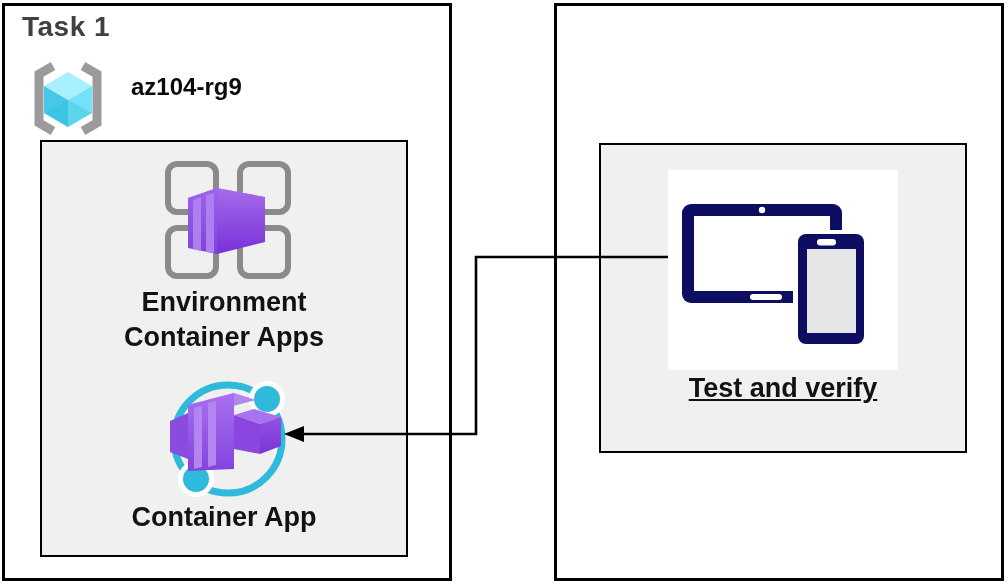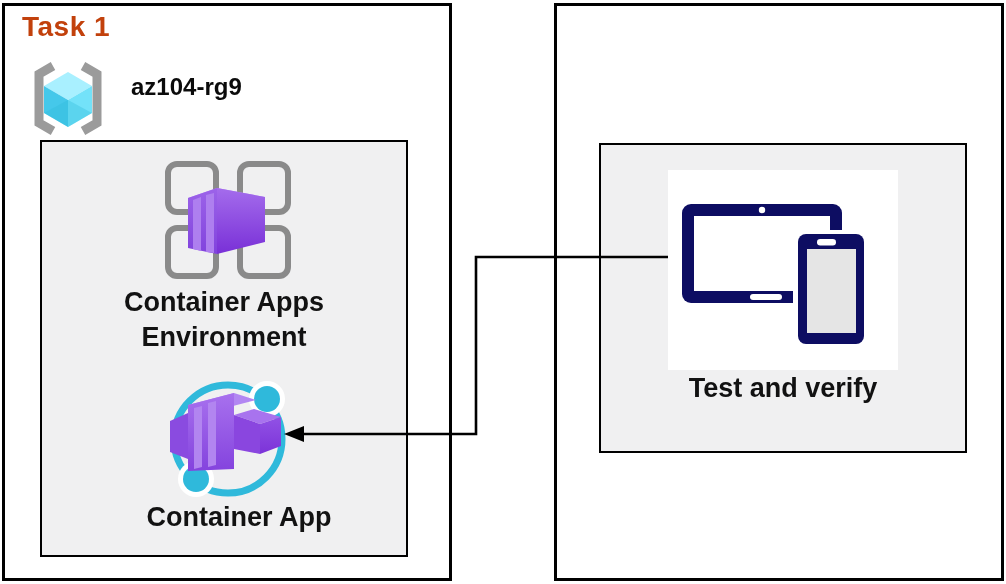--- a/index.html
+++ b/index.html
@@ -8,21 +8,21 @@
     font-family:"Liberation Sans",sans-serif;overflow:hidden;
   }
   .abs{position:absolute;}
   .task-box{
     position:absolute;background:#ffffff;border:3px solid #000000;box-sizing:border-box;
   }
   .inner-box{
     position:absolute;background:#f0f0f1;border:2px solid #000000;box-sizing:border-box;
   }
   .task-title{
-    position:absolute;font-weight:700;font-size:28px;color:#c2410c;letter-spacing:.5px;
+    position:absolute;font-weight:700;font-size:28px;color:#404040;letter-spacing:.5px;
   }
   .rg-label{
     position:absolute;font-weight:700;font-size:24px;color:#0b0b0b;
   }
   .node-label{
     position:absolute;font-weight:700;font-size:27px;line-height:35px;color:#121212;
     text-align:center;
   }
   .white-panel{position:absolute;background:#ffffff;}
   svg{display:block;}
@@ -73,22 +73,22 @@
       </g>
       <polygon points="24,38 53,28 101,37 98,41 53,32 27,42" fill="#b98ff4"></polygon>
       <polygon points="24,38 53,28 53,94 24,88" fill="url(#caeFront)"></polygon>
       <polygon points="29,40 37,37 37,91 29,89" fill="#ae7fef"></polygon>
       <polygon points="42,35 50,33 50,93 42,92" fill="#ae7fef"></polygon>
       <polygon points="53,28 101,37 101,82 53,94" fill="url(#caeSide)"></polygon>
     </svg>
   </div>
 
   <div class="node-label" style="left:40px;top:285px;width:368px;">
+    <div>Environment</div>
     <div>Container Apps</div>
-    <div>Environment</div>
   </div>
 
   <div class="abs" style="left:168px;top:379px;">
     <svg width="124" height="122" viewBox="0 0 124 122">
       <defs>
         <linearGradient id="caFront" x1="0" y1="0" x2="0" y2="1">
           <stop offset="0" stop-color="#a871ee"></stop>
             <stop offset="1" stop-color="#8443de"></stop>
         </linearGradient>
         <linearGradient id="caSmall" x1="0" y1="0" x2="0" y2="1">
@@ -105,37 +105,37 @@
       <polygon points="20,26 66,14 88,21 42,33" fill="#b286f2"></polygon>
       <polygon points="20,26 66,14 66,90 20,92" fill="url(#caFront)"></polygon>
       <polygon points="26,29 34,27 34,88 26,90" fill="#b285f0"></polygon>
       <polygon points="40,24 48,22 48,86 40,88" fill="#b285f0"></polygon>
       <polygon points="66,36 86,30 113,38 92,45" fill="#a873ee"></polygon>
       <polygon points="66,36 92,45 92,75 66,70" fill="#8a46df"></polygon>
       <polygon points="92,45 113,38 113,67 92,75" fill="url(#caSmall)"></polygon>
     </svg>
   </div>
 
-  <div class="node-label" style="left:40px;top:500px;width:368px;margin-left:15px;">Container App</div>
+  <div class="node-label" style="left:40px;top:500px;width:368px;">Container App</div>
 
   <div class="inner-box" style="left:599px;top:143px;width:368px;height:310px;"></div>
 
   <div class="white-panel" style="left:668px;top:170px;width:230px;height:200px;">
     <svg width="230" height="200" viewBox="0 0 230 200">
       <rect x="14" y="34" width="160" height="99" rx="9" fill="#0d0d62"></rect>
       <rect x="26" y="46" width="136" height="75" fill="#ffffff"></rect>
       <circle cx="94" cy="40" r="3.2" fill="#ffffff"></circle>
       <rect x="82" y="124" width="32" height="6" rx="3" fill="#ffffff"></rect>
       <rect x="125" y="60" width="76" height="119" rx="11" fill="#ffffff"></rect>
       <rect x="130" y="64" width="66" height="110" rx="8" fill="#0d0d62"></rect>
       <rect x="149" y="69" width="19" height="6.5" rx="3.2" fill="#ffffff"></rect>
       <rect x="139" y="79" width="49" height="84" fill="#e5e5e5"></rect>
     </svg>
   </div>
 
-  <div class="node-label" style="left:599px;top:371px;width:368px;">Test and verify</div>
+  <div class="node-label" style="left:599px;top:371px;width:368px;text-decoration:underline;">Test and verify</div>
 
   <svg class="connector-layer" width="1006" height="584" viewBox="0 0 1006 584">
     <path d="M668 257 H476 V434 H302" fill="none" stroke="#000000" stroke-width="2.6"></path>
     <polygon points="284,434 304,426 304,442" fill="#000000"></polygon>
   </svg>
 
 </div>
 
 </body></html>

